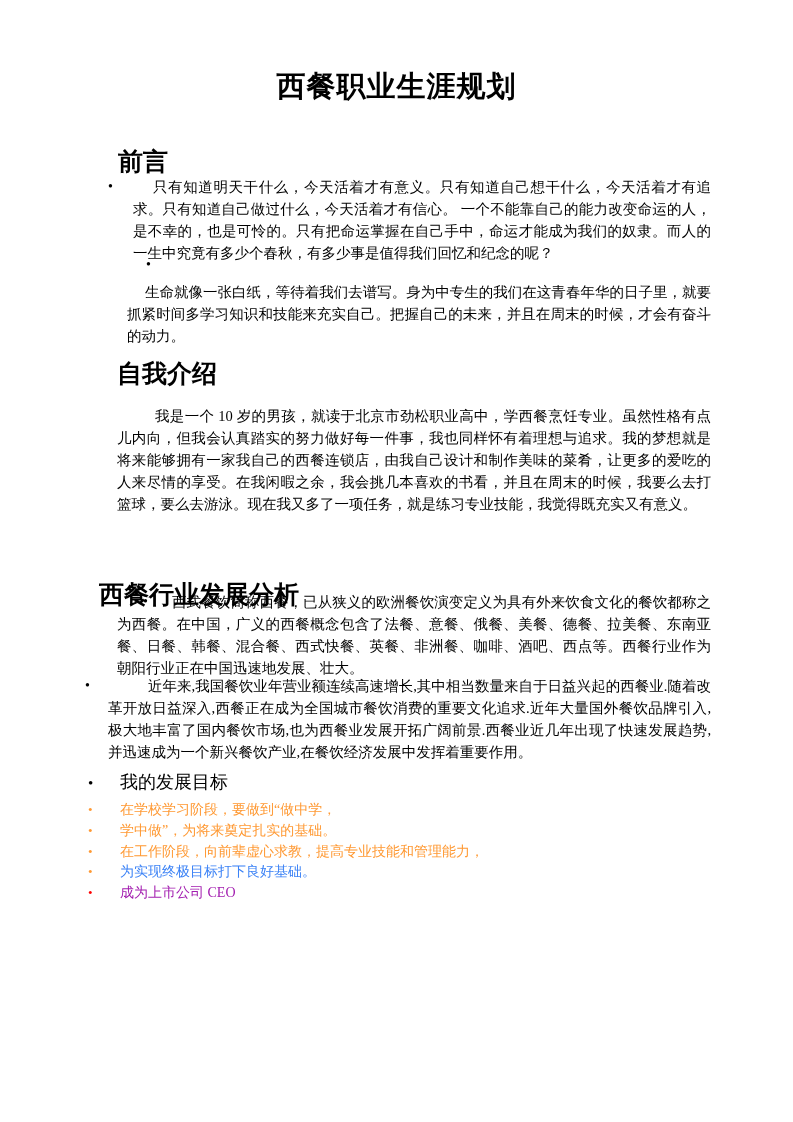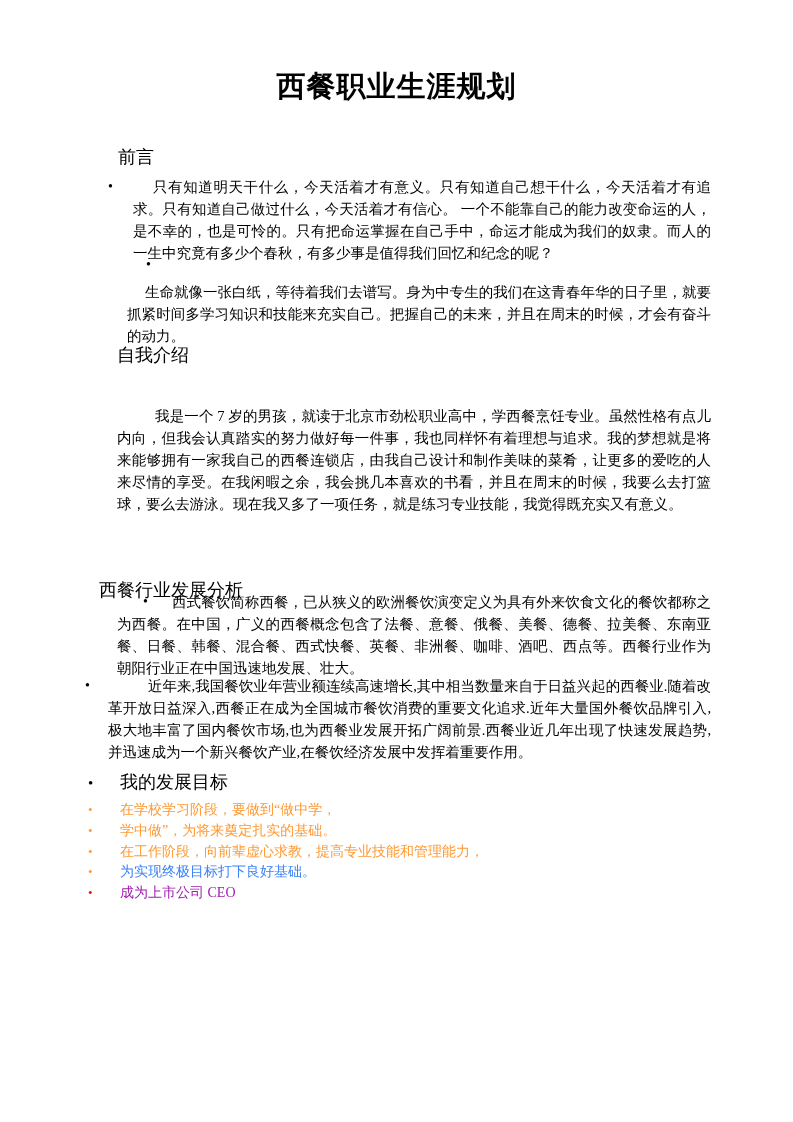--- a/index.html
+++ b/index.html
@@ -24,27 +24,27 @@
     margin: 0;
     text-align: center;
     font-size: 29px;
     font-weight: 700;
     letter-spacing: 1px;
     line-height: 1.15;
   }
   .heading {
     position: absolute;
     margin: 0;
-    font-size: 18px;
-    font-weight: 400;
+    font-size: 25px;
+    font-weight: 700;
     line-height: 1.2;
     text-align: right;
   }
   .h-preface  { left: 118px; top: 147px; }
-  .h-intro    { left: 117px; top: 345px; }
+  .h-intro    { left: 117px; top: 359px; }
   .h-industry { left: 99px; top: 537px; margin-top: 43px; }
 
   .para {
     position: absolute;
     font-size: 14.5px;
     line-height: 22px;
     text-align: justify;
     text-justify: inter-ideograph;
   }
   .para-a { left: 133px; top: 176px; width: 578px; text-indent: 20px; }
@@ -116,21 +116,21 @@
     <span class="bullet bullet-a">•</span>
     <span>只有知道明天干什么，今天活着才有意义。只有知道自己想干什么，今天活着才有追求。只有知道自己做过什么，今天活着才有信心。 一个不能靠自己的能力改变命运的人，是不幸的，也是可怜的。只有把命运掌握在自己手中，命运才能成为我们的奴隶。而人的一生中究竟有多少个春秋，有多少事是值得我们回忆和纪念的呢？</span>
   </div>
 
   <div class="lone-bullet">•</div>
 
   <div class="para para-b">生命就像一张白纸，等待着我们去谱写。身为中专生的我们在这青春年华的日子里，就要抓紧时间多学习知识和技能来充实自己。把握自己的未来，并且在周末的时候，才会有奋斗的动力。</div>
 
   <h2 class="heading h-intro">自我介绍</h2>
 
-  <div class="para para-c">我是一个 7 岁的男孩，就读于北京市劲松职业高中，学西餐烹饪专业。虽然性格有点儿内向，但我会认真踏实的努力做好每一件事，我也同样怀有着理想与追求。我的梦想就是将来能够拥有一家我自己的西餐连锁店，由我自己设计和制作美味的菜肴，让更多的爱吃的人来尽情的享受。在我闲暇之余，我会挑几本喜欢的书看，并且在周末的时候，我要么去打篮球，要么去游泳。现在我又多了一项任务，就是练习专业技能，我觉得既充实又有意义。</div>
+  <div class="para para-c">我是一个 10 岁的男孩，就读于北京市劲松职业高中，学西餐烹饪专业。虽然性格有点儿内向，但我会认真踏实的努力做好每一件事，我也同样怀有着理想与追求。我的梦想就是将来能够拥有一家我自己的西餐连锁店，由我自己设计和制作美味的菜肴，让更多的爱吃的人来尽情的享受。在我闲暇之余，我会挑几本喜欢的书看，并且在周末的时候，我要么去打篮球，要么去游泳。现在我又多了一项任务，就是练习专业技能，我觉得既充实又有意义。</div>
 
   <h2 class="heading h-industry">西餐行业发展分析</h2>
 
   <div class="para para-d">
     <span class="bullet bullet-d">•</span>
     <span>西式餐饮简称西餐，已从狭义的欧洲餐饮演变定义为具有外来饮食文化的餐饮都称之为西餐。在中国，广义的西餐概念包含了法餐、意餐、俄餐、美餐、德餐、拉美餐、东南亚餐、日餐、韩餐、混合餐、西式快餐、英餐、非洲餐、咖啡、酒吧、西点等。西餐行业作为朝阳行业正在中国迅速地发展、壮大。</span>
   </div>
 
   <div class="para para-e">
     <span class="bullet bullet-e">•</span>

